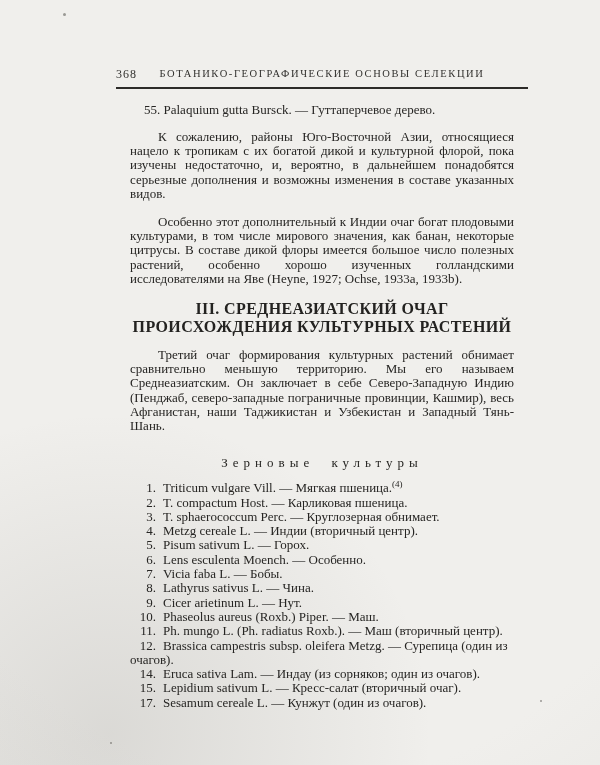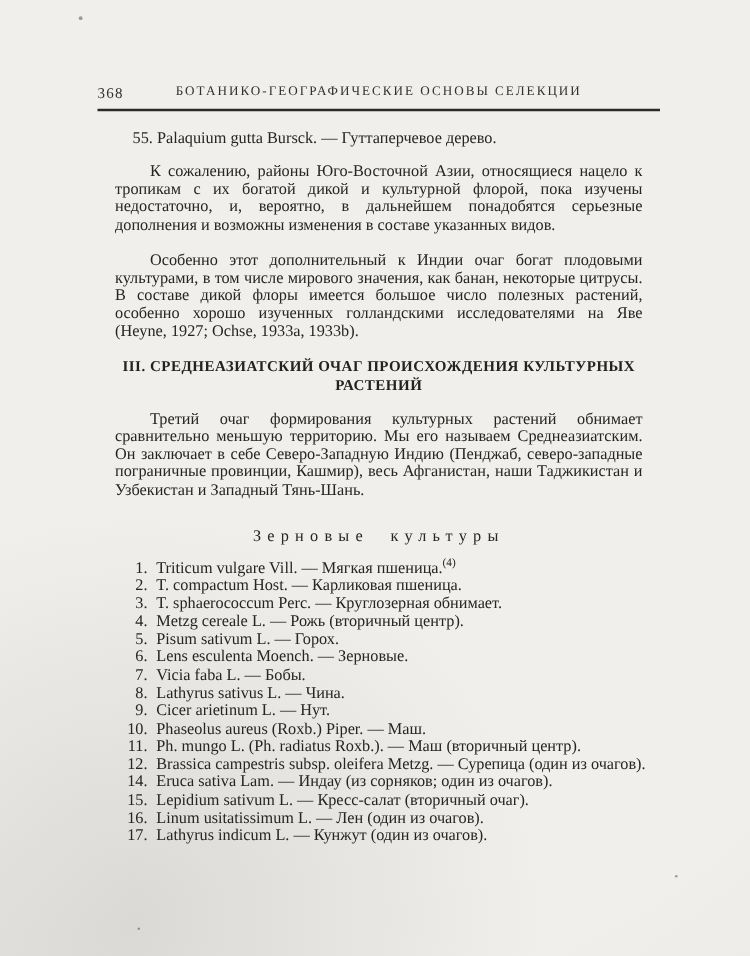--- a/index.html
+++ b/index.html
@@ -5,21 +5,21 @@
   html, body { margin: 0; padding: 0; }
   body {
     width: 600px; height: 765px; overflow: hidden;
     background: #e6e5e2;
     font-family: "Liberation Serif", "DejaVu Serif", serif;
   }
   .page {
     position: relative;
     width: 600px; height: 765px;
     box-sizing: border-box;
-    padding: 68px 72px 0 78px;
+    padding: 68px 72px 0 116px;
     color: #262523;
     background:
       radial-gradient(90% 70% at 18% 96%, rgba(120,118,112,0.18), rgba(0,0,0,0) 60%),
       radial-gradient(130% 110% at 50% 42%, #f0efec 55%, #e2e1dd 100%);
   }
   .running-head {
     position: relative;
     text-align: center;
     font-size: 10.5px;
     letter-spacing: 1.6px;
@@ -54,21 +54,21 @@
     margin: 14px;
     font-size: 13px;
     line-height: 14.2px;
     text-align: justify;
     text-indent: 28px;
   }
   .body-para.first { margin-top: 13px; }
   .chapter-heading {
     margin: 12px 0 0 0;
     text-align: center;
-    font-size: 12px;
+    font-size: 16px;
     font-weight: bold;
     letter-spacing: 0.4px;
     color: #232220;
   }
   .para-after-heading { margin-top: 12px; }
   .species-list {
     margin: 10px 0 0 14px;
     font-size: 13px;
     line-height: 14.3px;
   }
@@ -108,31 +108,30 @@
   <h2 class="chapter-heading">III. СРЕДНЕАЗИАТСКИЙ ОЧАГ ПРОИСХОЖДЕНИЯ КУЛЬТУРНЫХ РАСТЕНИЙ</h2>
 
   <p class="body-para para-after-heading">Третий очаг формирования культурных растений обнимает сравнительно меньшую территорию. Мы его называем Среднеазиатским. Он заключает в себе Северо-Западную Индию (Пенджаб, северо-западные пограничные провинции, Кашмир), весь Афганистан, наши Таджикистан и Узбекистан и Западный Тянь-Шань.</p>
 
   <h3 class="spaced-heading">Зерновые культуры</h3>
 
   <div class="species-list" id="species-list">
       <div class="species-row"><span class="num">1.</span><span><span class="lat">Triticum vulgare</span><span> Vill. — Мягкая пшеница.</span><sup>(4)</sup></span></div>
       <div class="species-row"><span class="num">2.</span><span><span class="lat">T. compactum</span><span> Host. — Карликовая пшеница.</span></span></div>
       <div class="species-row"><span class="num">3.</span><span><span class="lat">T. sphaerococcum</span><span> Perc. — Круглозерная обнимает.</span></span></div>
-      <div class="species-row"><span class="num">4.</span><span><span class="lat">Metzg cereale</span><span> L. — Рожь (вторичный центр).</span></span></div>
+      <div class="species-row"><span class="num">4.</span><span><span class="lat">Metzg cereale</span><span> L. — Индии (вторичный центр).</span></span></div>
       <div class="species-row"><span class="num">5.</span><span><span class="lat">Pisum sativum</span><span> L. — Горох.</span></span></div>
-      <div class="species-row"><span class="num">6.</span><span><span class="lat">Lens esculenta</span><span> Moench. — Зерновые.</span></span></div>
+      <div class="species-row"><span class="num">6.</span><span><span class="lat">Lens esculenta</span><span> Moench. — Особенно.</span></span></div>
       <div class="species-row"><span class="num">7.</span><span><span class="lat">Vicia faba</span><span> L. — Бобы.</span></span></div>
       <div class="species-row"><span class="num">8.</span><span><span class="lat">Lathyrus sativus</span><span> L. — Чина.</span></span></div>
       <div class="species-row"><span class="num">9.</span><span><span class="lat">Cicer arietinum</span><span> L. — Нут.</span></span></div>
       <div class="species-row"><span class="num">10.</span><span><span class="lat">Phaseolus aureus</span><span> (Roxb.) Piper. — Маш.</span></span></div>
       <div class="species-row"><span class="num">11.</span><span><span class="lat">Ph. mungo</span><span> L. (</span><span class="lat">Ph. radiatus</span><span> Roxb.). — Маш (вторичный центр).</span></span></div>
       <div class="species-row"><span class="num">12.</span><span><span class="lat">Brassica campestris</span><span> subsp. </span><span class="lat">oleifera</span><span> Metzg. — Сурепица (один из очагов).</span></span></div>
       <div class="species-row"><span class="num">14.</span><span><span class="lat">Eruca sativa</span><span> Lam. — Индау (из сорняков; один из очагов).</span></span></div>
       <div class="species-row"><span class="num">15.</span><span><span class="lat">Lepidium sativum</span><span> L. — Кресс-салат (вторичный очаг).</span></span></div>
-      <div class="species-row"><span class="num">16.</span><span><span class="lat">Linum usitatissimum</span><span> L. — Лен (один из очагов).</span></span></div>
-      <div class="species-row"><span class="num">17.</span><span><span class="lat">Lathyrus indicum</span><span> L. — Кунжут (один из очагов).</span></span></div>
+      <div class="species-row"><span class="num">17.</span><span><span class="lat">Sesamum cereale</span><span> L. — Кунжут (один из очагов).</span></span></div>
     </div>
 
   <div class="speck" style="left:63px; top:13px; width:3px; height:3px;"></div>
   <div class="speck" style="left:540px; top:700px; width:2px; height:2px;"></div>
   <div class="speck" style="left:110px; top:742px; width:2px; height:2px;"></div>
 </div>
 
 </body></html>

